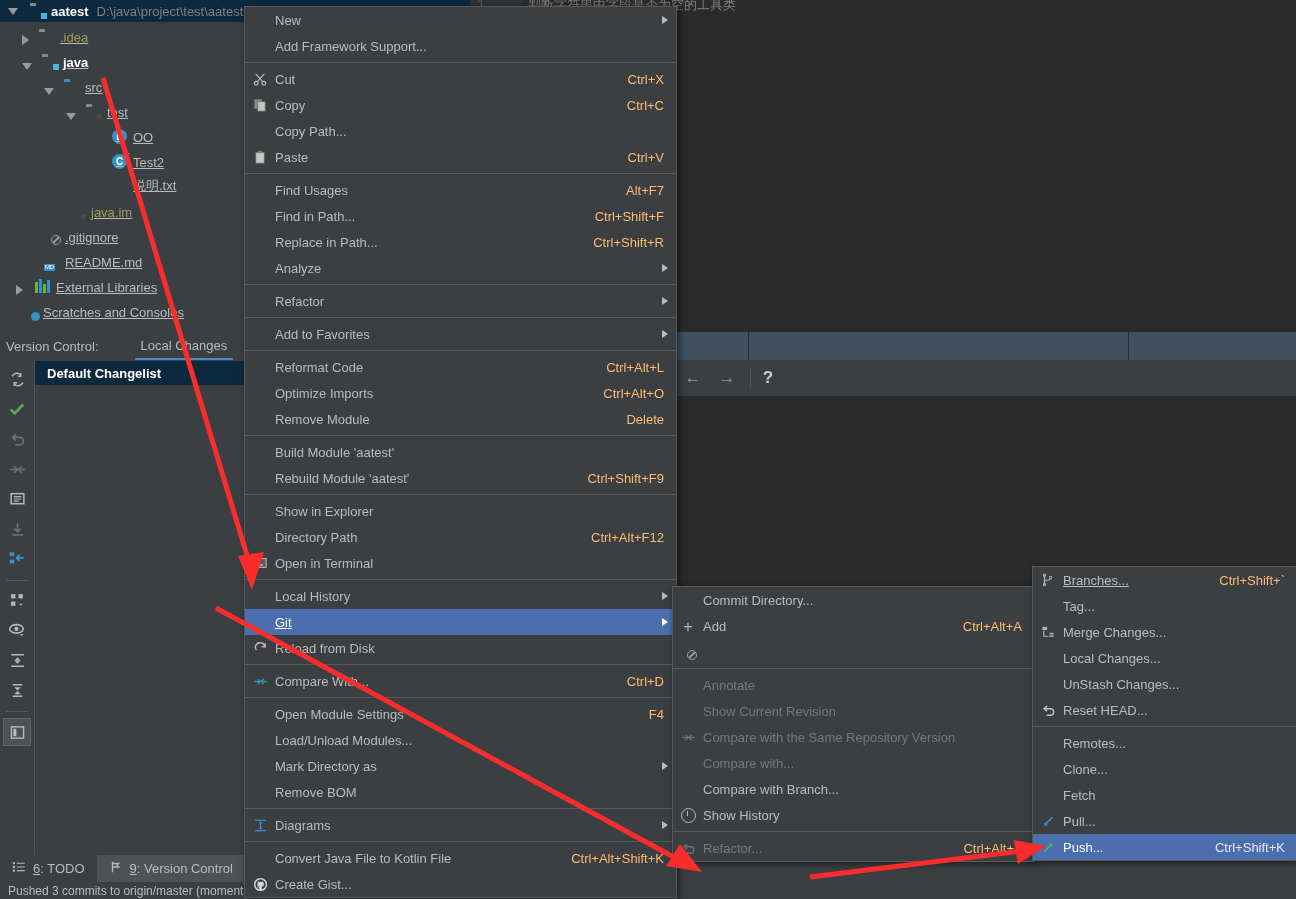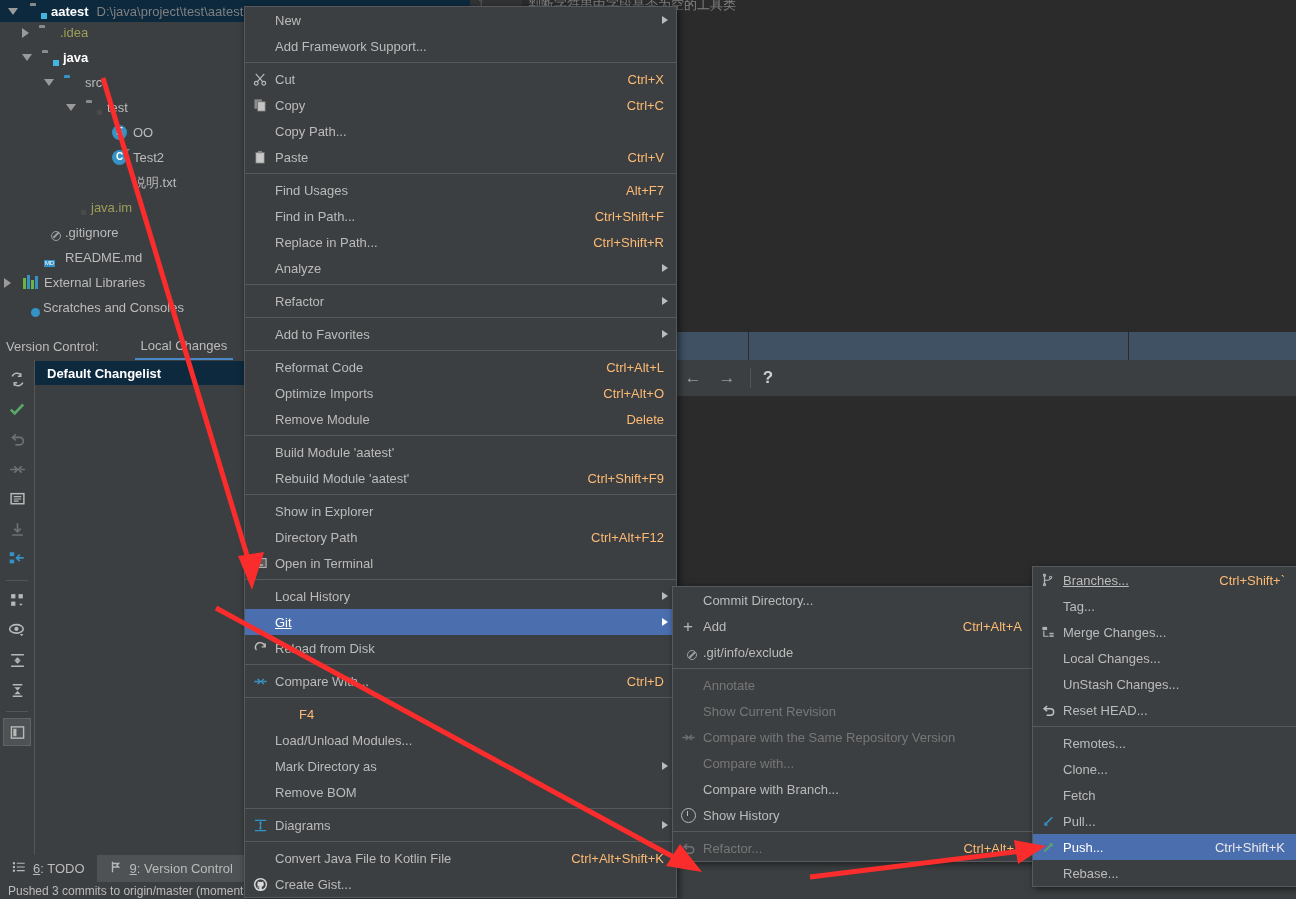--- a/index.html
+++ b/index.html
@@ -12,21 +12,21 @@
   }
   
   #editor-bg{position:absolute;left:470px;top:0;width:826px;height:899px;background:#2b2b2b;}
   #editor-gutter{position:absolute;left:470px;top:0;width:52px;height:899px;background:#313335;}
   #code-line{position:absolute;left:528px;top:-4px;color:#808080;font-size:13px;white-space:nowrap;}
   #line-no{position:absolute;left:478px;top:-3px;color:#606366;font-size:11px;}
 
   
   #project-panel{position:absolute;left:0;top:0;width:470px;height:333px;background:#3c3f41;}
   #proj-header{position:absolute;left:0;top:0;width:470px;height:22px;background:#0d293e;display:flex;align-items:center;}
-  .tw-row{position:absolute;left:0;height:25px;display:flex;align-items:center;white-space:nowrap;}
+  .tw-row{position:absolute;left:0;height:25px;display:flex;align-items:flex-end;white-space:nowrap;text-decoration:underline;}
   .tw-arrow{width:0;height:0;border-style:solid;display:inline-block;margin-right:4px;}
   .arrow-right{border-width:5px 0 5px 7px;border-color:transparent transparent transparent #9a9a9a;}
   .arrow-down{border-width:7px 5px 0 5px;border-color:#9a9a9a transparent transparent transparent;}
   .tw-label{margin-left:5px;}
   .bold{font-weight:bold;color:#ffffff;}
   .pathtxt{color:#808080;margin-left:8px;font-weight:normal;}
   .yellowish{color:#9e9d59;}
 
   
   .ic{display:inline-block;position:relative;width:16px;height:16px;vertical-align:middle;}
@@ -183,21 +183,21 @@
   <div class="tw-row" style="top:220px;left:44px">
     <span class="ic"><span class="filedoc"></span><span class="ban"></span></span>
     <span class="tw-label">.gitignore</span>
   </div>
 
   <div class="tw-row" style="top:245px;left:44px">
     <span class="ic"><span class="filedoc"></span><span class="md-badge">MD</span></span>
     <span class="tw-label">README.md</span>
   </div>
 
-  <div class="tw-row" style="top:270px;left:0px">
+  <div class="tw-row" style="top:270px;left:12px">
     <span class="tw-arrow arrow-right" style="margin-left:4px"></span>
     <span class="ic" style="margin-left:8px">
       <span class="bars">
           <i style="height:11px"></i>
           <i style="height:14px;background:#3592c4"></i>
           <i style="height:9px"></i>
           <i style="height:13px;background:#3592c4"></i>
         </span>
     </span>
     <span class="tw-label">External Libraries</span>
@@ -490,20 +490,21 @@
           <path d="M1.5 8h5.5M5 5.2L7.8 8 5 10.8" fill="none" stroke="#3592c4" stroke-width="1.5"></path>
           <path d="M14.5 8h-4M11.5 5.2L8.8 8l2.7 2.8" fill="none" stroke="#3592c4" stroke-width="1.5"></path>
         </svg>
       </span>
       <span class="mlabel">Compare With...</span>
       <span class="mkey">Ctrl+D</span>
     </div>
   <div class="msep"></div>
   <div class="mi">
       <span class="micon"></span>
+      <span class="mlabel">Open Module Settings</span>
       <span class="mkey">F4</span>
     </div>
   <div class="mi">
       <span class="micon"></span>
       <span class="mlabel">Load/Unload Modules...</span>
     </div>
   <div class="mi">
       <span class="micon"></span>
       <span class="mlabel">Mark Directory as</span>
       <span class="subarrow"></span>
@@ -549,21 +550,20 @@
     </div>
   <div class="mi">
       <span class="micon ic-plus">+</span>
       <span class="mlabel">Add</span>
       <span class="mkey">Ctrl+Alt+A</span>
     </div>
   <div class="mi">
       <span class="micon">
         <span class="ic"><span class="filedoc"></span><span class="ban"></span></span>
       </span>
-      <span class="mlabel">.git/info/exclude</span>
     </div>
   <div class="msep"></div>
   <div class="mi disabled">
       <span class="micon"></span>
       <span class="mlabel">Annotate</span>
     </div>
   <div class="mi disabled">
       <span class="micon"></span>
       <span class="mlabel">Show Current Revision</span>
     </div>
@@ -674,24 +674,20 @@
   <div class="mi sel">
       <span class="micon">
         <svg width="15" height="15" viewBox="0 0 16 16">
           <path d="M3.5 12.5L11.8 4.2" stroke="#59a869" stroke-width="1.8"></path>
           <path d="M12.5 3.5l-.3 4.2-4-4z" fill="#59a869"></path>
         </svg>
       </span>
       <span class="mlabel">Push...</span>
       <span class="mkey">Ctrl+Shift+K</span>
     </div>
-  <div class="mi">
-      <span class="micon"></span>
-      <span class="mlabel">Rebase...</span>
-    </div>
 </div>
 
 <svg id="annot">
 
   <g>
     <line x1="103" y1="78" x2="252" y2="572" stroke="#fb2c2c" stroke-width="5"></line>
     <polygon points="252,590 238,556 264,552" fill="#fb2c2c"></polygon>
   </g>
 
   <g>

